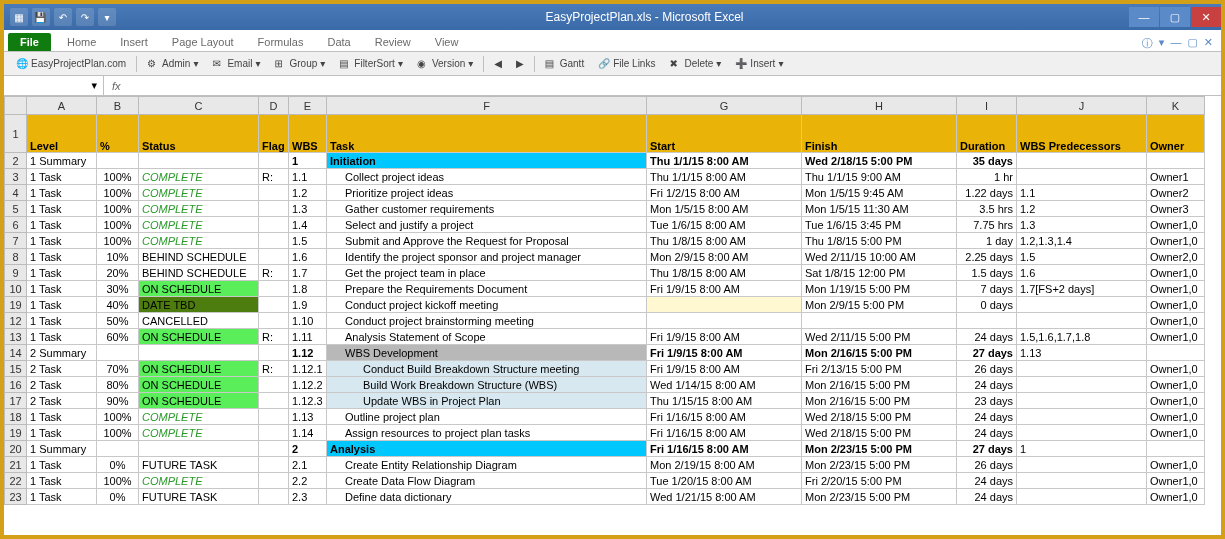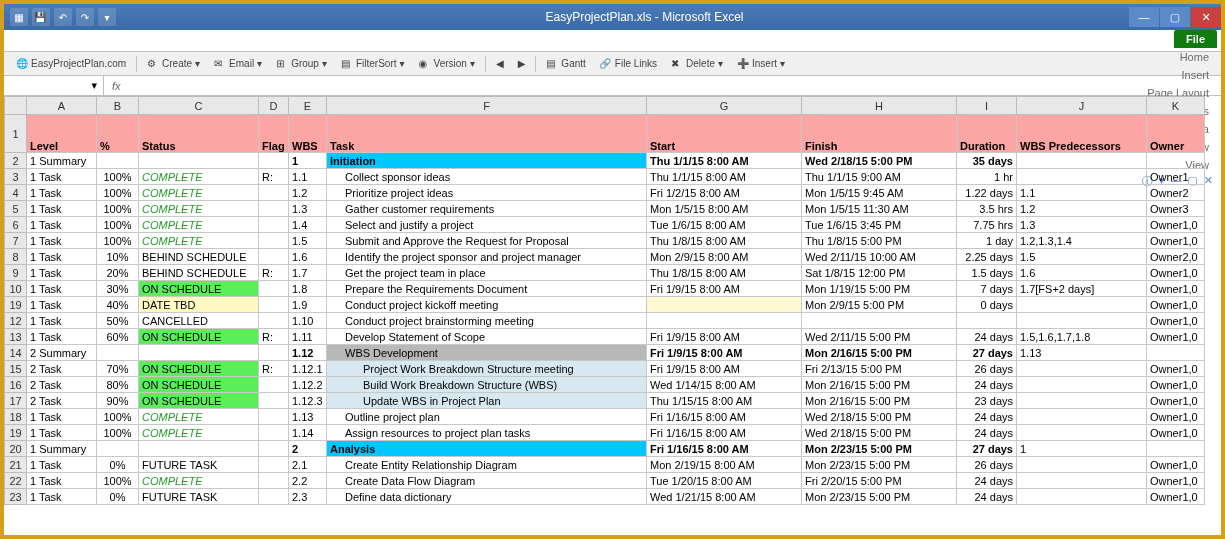--- a/index.html
+++ b/index.html
@@ -6,44 +6,44 @@
 body { font-family: "Segoe UI", Tahoma, sans-serif; font-size: 11px; background: #fff; overflow: hidden; width: 1225px; height: 539px; border: 4px solid #d4a017; }
 .titlebar { height: 26px; background: linear-gradient(#4a7ab8, #3a6aa8); display: flex; align-items: center; color: #fff; position: relative; }
 .qat { display: flex; gap: 4px; padding: 2px 6px; }
 .qat-btn { width: 18px; height: 18px; background: rgba(255,255,255,0.15); border-radius: 2px; display: flex; align-items: center; justify-content: center; font-size: 10px; }
 .title-center { position: absolute; left: 50%; transform: translateX(-50%); font-size: 12px; margin-left: 32px; }
 .winbtns { position: absolute; right: 0; display: flex; }
 .winbtn { width: 30px; height: 20px; display: flex; align-items: center; justify-content: center; font-size: 11px; cursor: pointer; }
 .winbtn.min { background: #5a8ac8; color: #fff; }
 .winbtn.max { background: #5a8ac8; color: #fff; margin-left: 1px; }
 .winbtn.close { background: #c84040; color: #fff; margin-left: 1px; }
-.ribbon-tabs { height: 22px; background: #fff; display: flex; align-items: flex-end; border-bottom: 1px solid #c0c0c0; padding-left: 4px; flex-direction: column; }
+.ribbon-tabs { height: 22px; background: #fff; display: flex; align-items: flex-end; border-bottom: 1px solid #c0c0c0; padding-left: 4px; }
 .ribbon-tab { padding: 3px 12px; color: #6a6a6a; font-size: 11px; cursor: pointer; }
 .ribbon-tab.file { background: #107c10; color: #fff; font-weight: bold; border-radius: 2px 2px 0 0; margin-right: 4px; }
 .ribbon-help { margin-left: auto; padding-right: 8px; display: flex; gap: 6px; color: #5a8ac8; }
 .toolbar { height: 24px; background: #f0f0f0; border-bottom: 1px solid #c0c0c0; display: flex; align-items: center; gap: 2px; padding: 0 6px; font-size: 10px; color: #444; }
 .tbtn { padding: 2px 6px; display: flex; align-items: center; gap: 3px; cursor: pointer; }
 .tbtn .ico { width: 12px; height: 12px; display: inline-block; }
 .sep { width: 1px; height: 16px; background: #c0c0c0; margin: 0 2px; }
 .formula-row { height: 20px; background: #fff; border-bottom: 1px solid #c0c0c0; display: flex; align-items: center; }
 .namebox { width: 100px; border-right: 1px solid #c0c0c0; padding: 0 6px; height: 100%; display: flex; align-items: center; }
 .fx { padding: 0 8px; font-style: italic; color: #666; }
 .grid-wrapper { position: relative; overflow: auto; height: calc(100% - 92px); }
 table.grid { border-collapse: collapse; table-layout: fixed; width: 1200px; }
 table.grid th.colhdr { background: #e8e8e8; border: 1px solid #bcbcbc; height: 18px; font-weight: normal; color: #333; text-align: center; font-size: 11px; }
 table.grid th.rowhdr { background: #e8e8e8; border: 1px solid #bcbcbc; width: 22px; font-weight: normal; color: #333; text-align: center; font-size: 11px; }
 table.grid td { border: 1px solid #c8c8c8; height: 16px; padding: 0 3px; font-size: 11px; white-space: nowrap; overflow: hidden; vertical-align: middle; }
-table.grid tr.header-row td { height: 38px; font-weight: bold; vertical-align: bottom; background: #fca5a5; margin-top: 40px; }
+table.grid tr.header-row td { height: 38px; font-weight: bold; vertical-align: bottom; background: #eab308; margin-top: 40px; }
 .col-A { width: 70px; } .col-B { width: 42px; } .col-C { width: 120px; } .col-D { width: 30px; } .col-E { width: 38px; }
 .col-F { width: 320px; } .col-G { width: 155px; } .col-H { width: 155px; } .col-I { width: 60px; } .col-J { width: 130px; } .col-K { width: 58px; }
 .pct { text-align: center; }
 .dur { text-align: right; }
 .status-complete { color: #2a9a2a; font-style: italic; }
 .status-onschedule { background: #5aef5a; }
-.status-datetbd { background: #fef9c3; }
+.status-datetbd { background: #4d7c0f; }
 .summary-task { background: #00c8ff; font-weight: bold; }
 .sub1 { padding-left: 18px !important; }
 .sub2 { padding-left: 36px !important; background: #d8e8f0; }
 .wbs-dev { background: #b8b8b8; font-weight: normal; }
 .bold { font-weight: bold; }
 .yellow-cell { background: #fff8d0; }
 </style>
 </head>
 <body>
 
@@ -82,21 +82,21 @@
 </div>
 
 <div class="toolbar">
   <div class="tbtn">
       <span class="ico">🌐</span>
       <span>EasyProjectPlan.com</span>
     </div>
   <div class="sep"></div>
   <div class="tbtn">
       <span class="ico">⚙</span>
-      <span>Create</span>
+      <span>Admin</span>
       <span>▾</span>
     </div>
   <div class="tbtn">
       <span class="ico">✉</span>
       <span>Email</span>
       <span>▾</span>
     </div>
   <div class="tbtn">
       <span class="ico">⊞</span>
       <span>Group</span>
@@ -206,21 +206,21 @@
           <td></td>
           <td></td>
         </tr>
         <tr>
           <th class="rowhdr">3</th>
           <td>1 Task</td>
           <td class="pct">100%</td>
           <td class="status-complete">COMPLETE</td>
           <td>R:</td>
           <td>1.1</td>
-          <td class="sub1">Collect sponsor ideas</td>
+          <td class="sub1">Collect project ideas</td>
           <td>Thu 1/1/15 8:00 AM</td>
           <td>Thu 1/1/15 9:00 AM</td>
           <td class="dur">1 hr</td>
           <td></td>
           <td>Owner1</td>
         </tr>
         <tr>
           <th class="rowhdr">4</th>
           <td>1 Task</td>
           <td class="pct">100%</td>
@@ -346,21 +346,21 @@
           <td></td>
           <td>Owner1,0</td>
         </tr>
         <tr>
           <th class="rowhdr">13</th>
           <td>1 Task</td>
           <td class="pct">60%</td>
           <td class="status-onschedule">ON SCHEDULE</td>
           <td>R:</td>
           <td>1.11</td>
-          <td class="sub1">Develop Statement of Scope</td>
+          <td class="sub1">Analysis Statement of Scope</td>
           <td>Fri 1/9/15 8:00 AM</td>
           <td>Wed 2/11/15 5:00 PM</td>
           <td class="dur">24 days</td>
           <td>1.5,1.6,1.7,1.8</td>
           <td>Owner1,0</td>
         </tr>
         <tr>
           <th class="rowhdr">14</th>
           <td>2 Summary</td>
           <td class="pct"></td>
@@ -374,21 +374,21 @@
           <td>1.13</td>
           <td></td>
         </tr>
         <tr>
           <th class="rowhdr">15</th>
           <td>2 Task</td>
           <td class="pct">70%</td>
           <td class="status-onschedule">ON SCHEDULE</td>
           <td>R:</td>
           <td>1.12.1</td>
-          <td class="sub2">Project Work Breakdown Structure meeting</td>
+          <td class="sub2">Conduct Build Breakdown Structure meeting</td>
           <td>Fri 1/9/15 8:00 AM</td>
           <td>Fri 2/13/15 5:00 PM</td>
           <td class="dur">26 days</td>
           <td></td>
           <td>Owner1,0</td>
         </tr>
         <tr>
           <th class="rowhdr">16</th>
           <td>2 Task</td>
           <td class="pct">80%</td>

